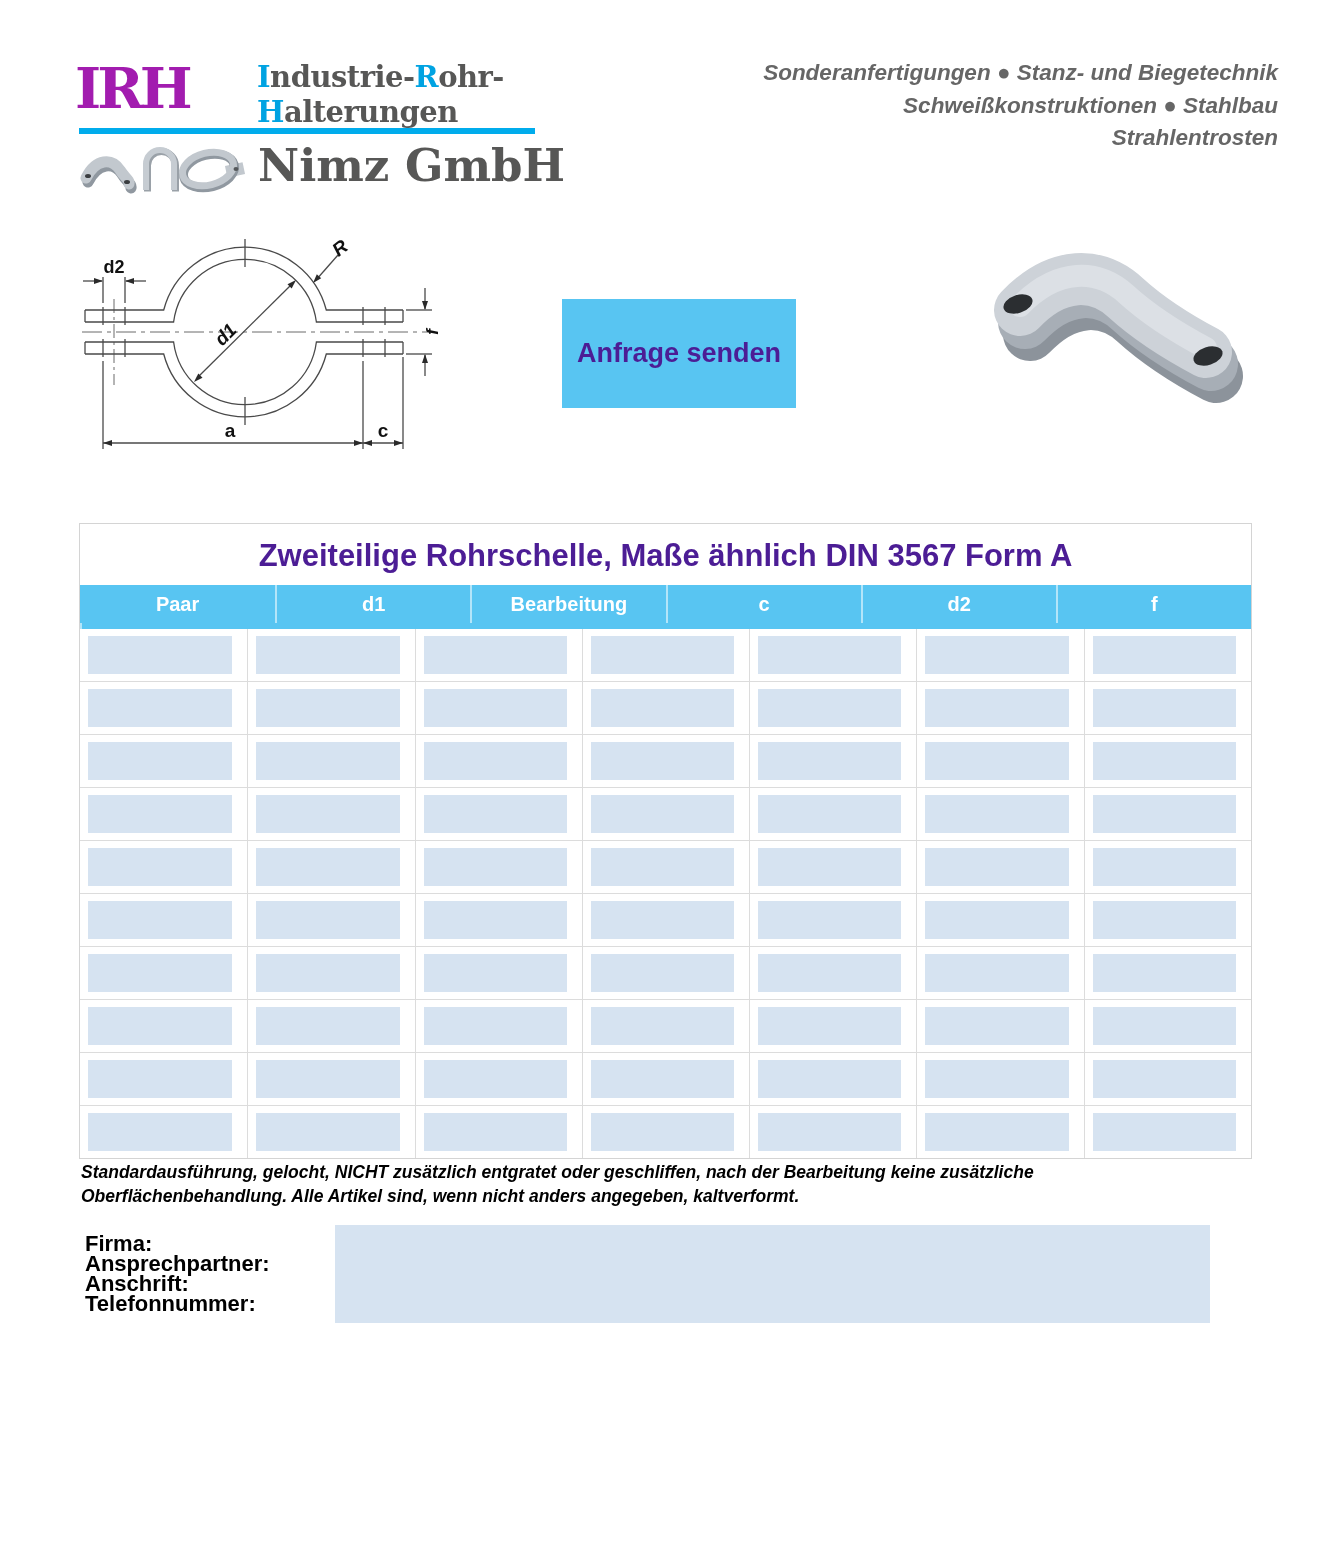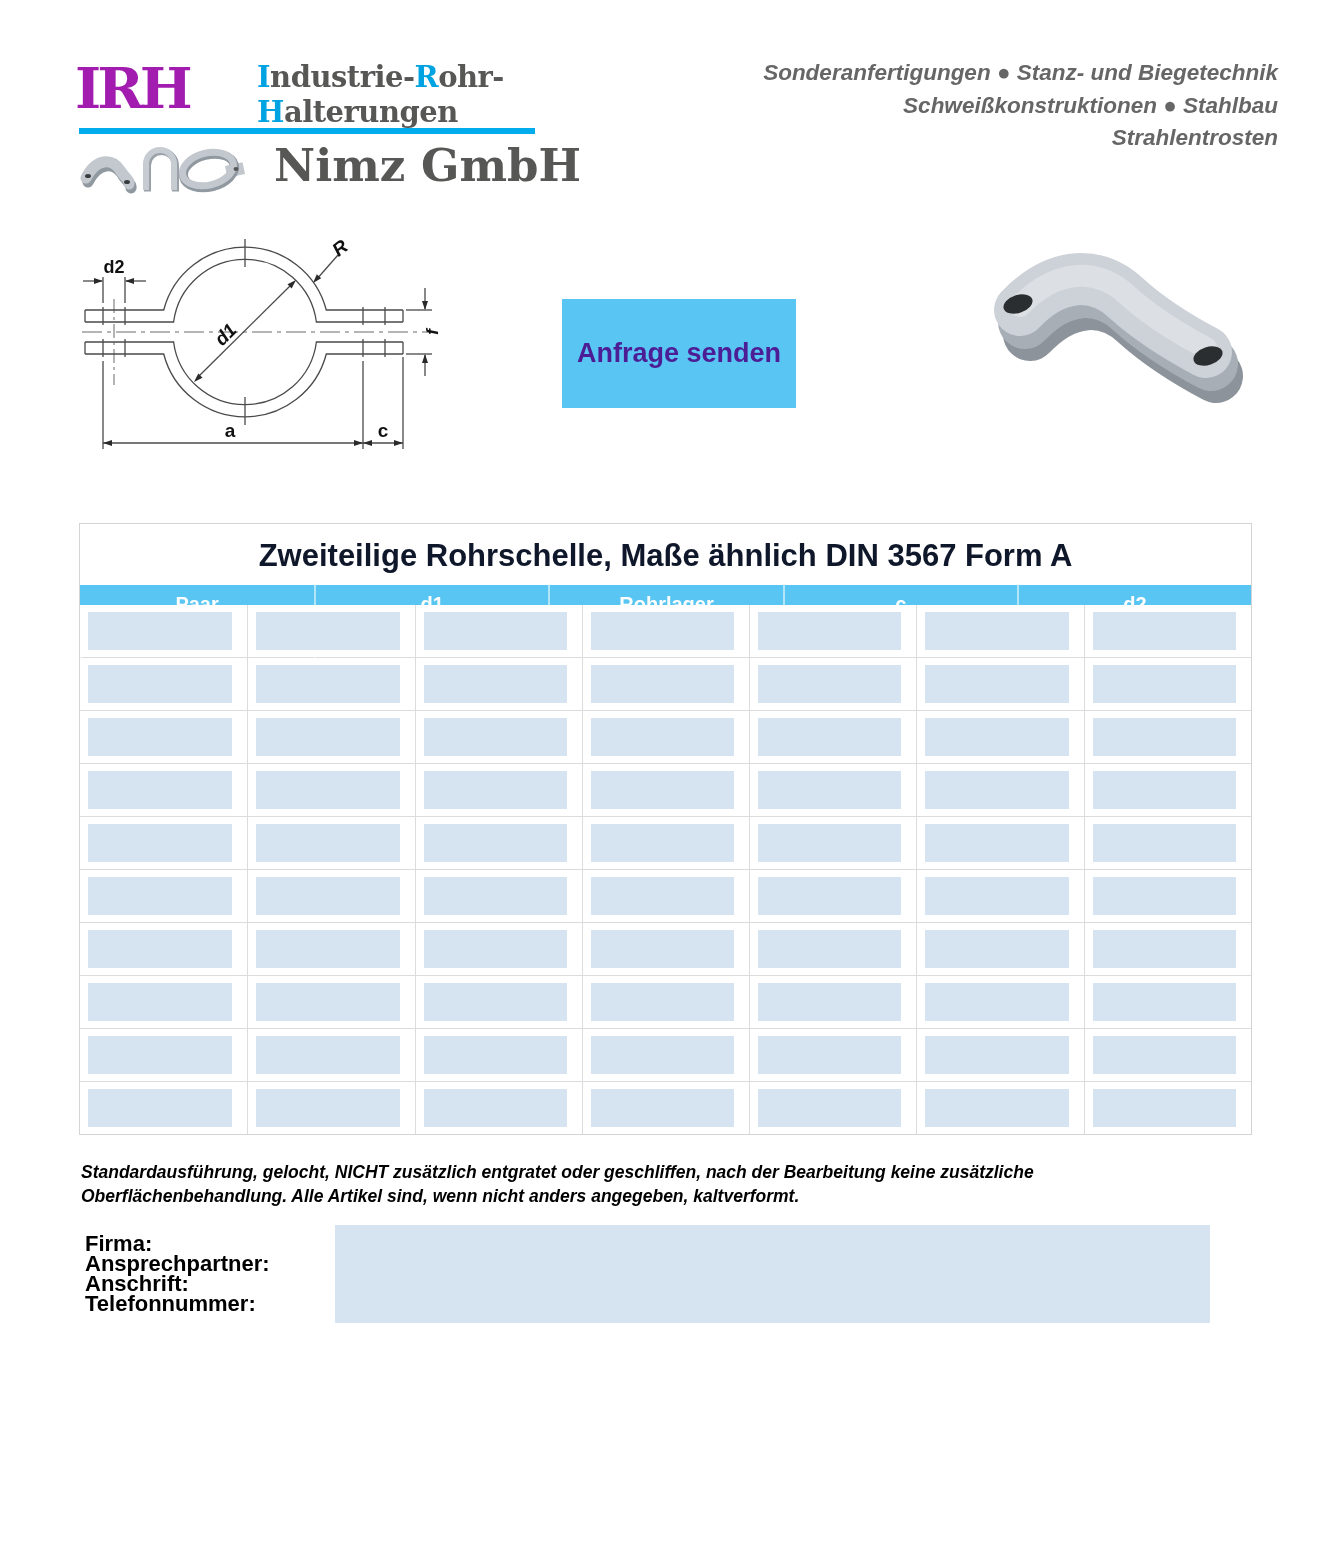--- a/index.html
+++ b/index.html
@@ -8,36 +8,36 @@
 
   
   .logo-acronym{left:75px;top:48px;font-family:"DejaVu Serif",serif;font-weight:bold;
     font-size:56px;line-height:80px;letter-spacing:-4px;color:#a21caf;}
   .logo-words{left:257px;top:60px;font-family:"DejaVu Serif",serif;font-weight:bold;
     font-size:29px;line-height:35px;letter-spacing:-0.5px;color:#575756;white-space:nowrap;}
   .logo-words .accent{color:#00A3E2;}
   .logo-rule{left:79px;top:128px;width:456px;height:6px;background:#00ACEC;}
   .logo-products{left:78px;top:138px;}
   .logo-company{left:258px;top:138px;font-family:"DejaVu Serif",serif;font-weight:bold;
-    font-size:45px;line-height:56px;color:#575756;white-space:nowrap;margin-left:16px;}
+    font-size:45px;line-height:56px;color:#575756;white-space:nowrap;}
 
   
   .tagline{top:57px;right:52px;text-align:right;font-weight:bold;font-style:italic;
     font-size:22.5px;line-height:32.5px;color:#666666;white-space:nowrap;}
 
   
   .drawing{left:80px;top:233px;}
   .send-btn{left:562px;top:299px;width:234px;height:109px;background:#58C5F2;border:none;
     color:#4c1d95;font-family:"Liberation Sans",sans-serif;font-weight:bold;font-size:27px;cursor:pointer;}
   .photo{left:958px;top:240px;}
 
   
   .dim-table{left:79px;top:523px;width:1173px;border:1px solid #D4D4D4;box-sizing:border-box;background:#fff;}
-  .t-title{height:61px;line-height:64px;text-align:center;font-weight:bold;font-size:31px;color:#0f172a;}
-  .t-head{display:grid;grid-template-columns:repeat(5,1fr);background:#58C5F2;height:20px;}
+  .t-title{height:61px;line-height:64px;text-align:center;font-weight:bold;font-size:31px;color:#4c1d95;}
+  .t-head{display:grid;grid-template-columns:repeat(6,1fr);background:#58C5F2;height:44px;}
   .t-hcell{color:#fff;font-weight:bold;font-size:20px;text-align:center;line-height:38px;
     border-left:2px solid rgba(255,255,255,0.55);}
   .t-hcell:first-child{border-left:none;}
   .t-row{display:grid;grid-template-columns:repeat(7,1fr);height:52px;border-top:1px solid #DCDCDC;}
   .t-row:first-child{border-top:none;}
   .t-cell{border-left:1px solid #DCDCDC;position:relative;}
   .t-cell:first-child{border-left:none;}
   .cellfield{position:absolute;left:8px;right:15px;top:7px;bottom:7px;background:#D6E3F1;}
 
   
@@ -178,21 +178,21 @@
   </g>
   <ellipse cx="60" cy="64" rx="15" ry="9" transform="rotate(-18 60 64)" fill="#2B2E31"></ellipse>
   <ellipse cx="250" cy="116" rx="15" ry="9" transform="rotate(-18 250 116)" fill="#2B2E31"></ellipse>
 </svg>
 
 <div class="abs dim-table">
   <div class="t-title">Zweiteilige Rohrschelle, Maße ähnlich DIN 3567 Form A</div>
   <div class="t-head">
     <div class="t-hcell">Paar</div>
     <div class="t-hcell">d1</div>
-    <div class="t-hcell">Rohrlager</div>
+    <div class="t-hcell">Bearbeitung</div>
     <div class="t-hcell">c</div>
     <div class="t-hcell">d2</div>
     <div class="t-hcell">f</div>
     <div class="t-hcell">Werkstoff</div>
   </div>
   <div>
       <div class="t-row">
         <div class="t-cell">
           <div class="cellfield"></div>
         </div>

